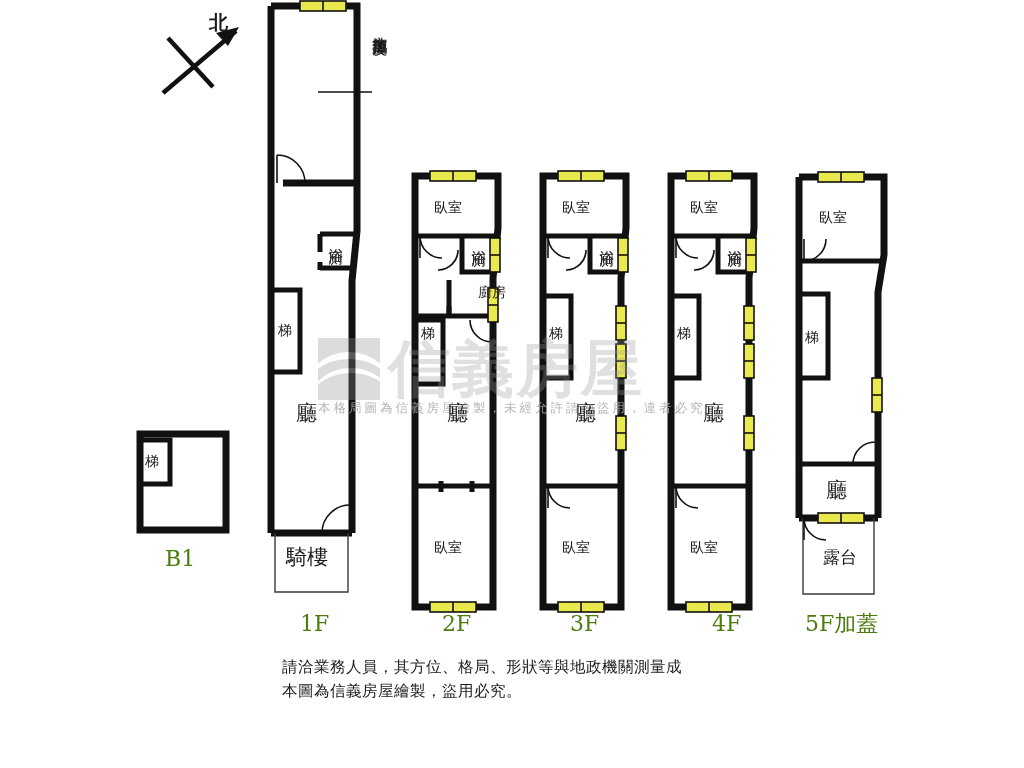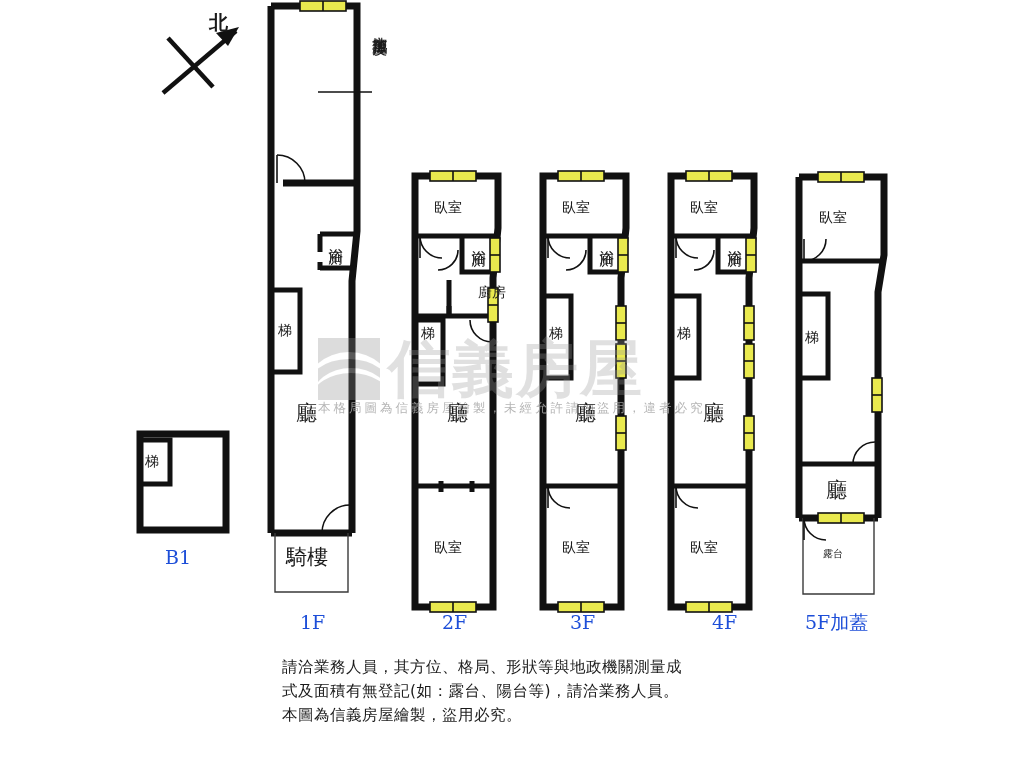--- a/index.html
+++ b/index.html
@@ -38,26 +38,26 @@
   .lbl {
     position: absolute;
     font-family: "DejaVu Sans", "Liberation Sans", sans-serif;
     color: #1a1a1a;
     white-space: nowrap;
     line-height: 1;
     -webkit-user-select: none;
   }
   .room-lbl { font-size: 14px; letter-spacing: 0px; }
   .room-lbl-big { font-size: 21px; font-weight: 500; }
-  .room-lbl-sm { font-size: 10px; }
+  .room-lbl-sm { font-size: 17px; }
   .stair-lbl { font-size: 14px; }
   .floor-lbl {
     font-family: "DejaVu Serif", "Liberation Serif", serif;
-    font-size: 19px;
-    color: #1d4ed8;
+    font-size: 22px;
+    color: #4d7c0f;
   }
   .vert {
     writing-mode: vertical-rl;
     text-orientation: upright;
     line-height: 1.05;
     font-size: 15px;
     letter-spacing: 1px;
   }
   .compass-lbl { font-size: 19px; font-weight: 600; }
 
@@ -333,17 +333,16 @@
   <div class="lbl floor-lbl" style="left:712px; top:613px;">4F</div>
 
   <div class="lbl room-lbl" style="left:819px; top:210px;">臥室</div>
   <div class="lbl stair-lbl" style="left:805px; top:330px;">梯</div>
   <div class="lbl room-lbl-big" style="left:826px; top:480px;">廳</div>
   <div class="lbl room-lbl-sm" style="left:823px; top:549px;">露台</div>
   <div class="lbl floor-lbl" style="left:805px; top:613px;">5F加蓋</div>
 
   <div id="disclaimer">
     <div>請洽業務人員，其方位、格局、形狀等與地政機關測量成</div>
-    <div>式及面積有無登記(如：露台、陽台等)，請洽業務人員。</div>
     <div>本圖為信義房屋繪製，盜用必究。</div>
   </div>
 
 </div>
 
 </body></html>

